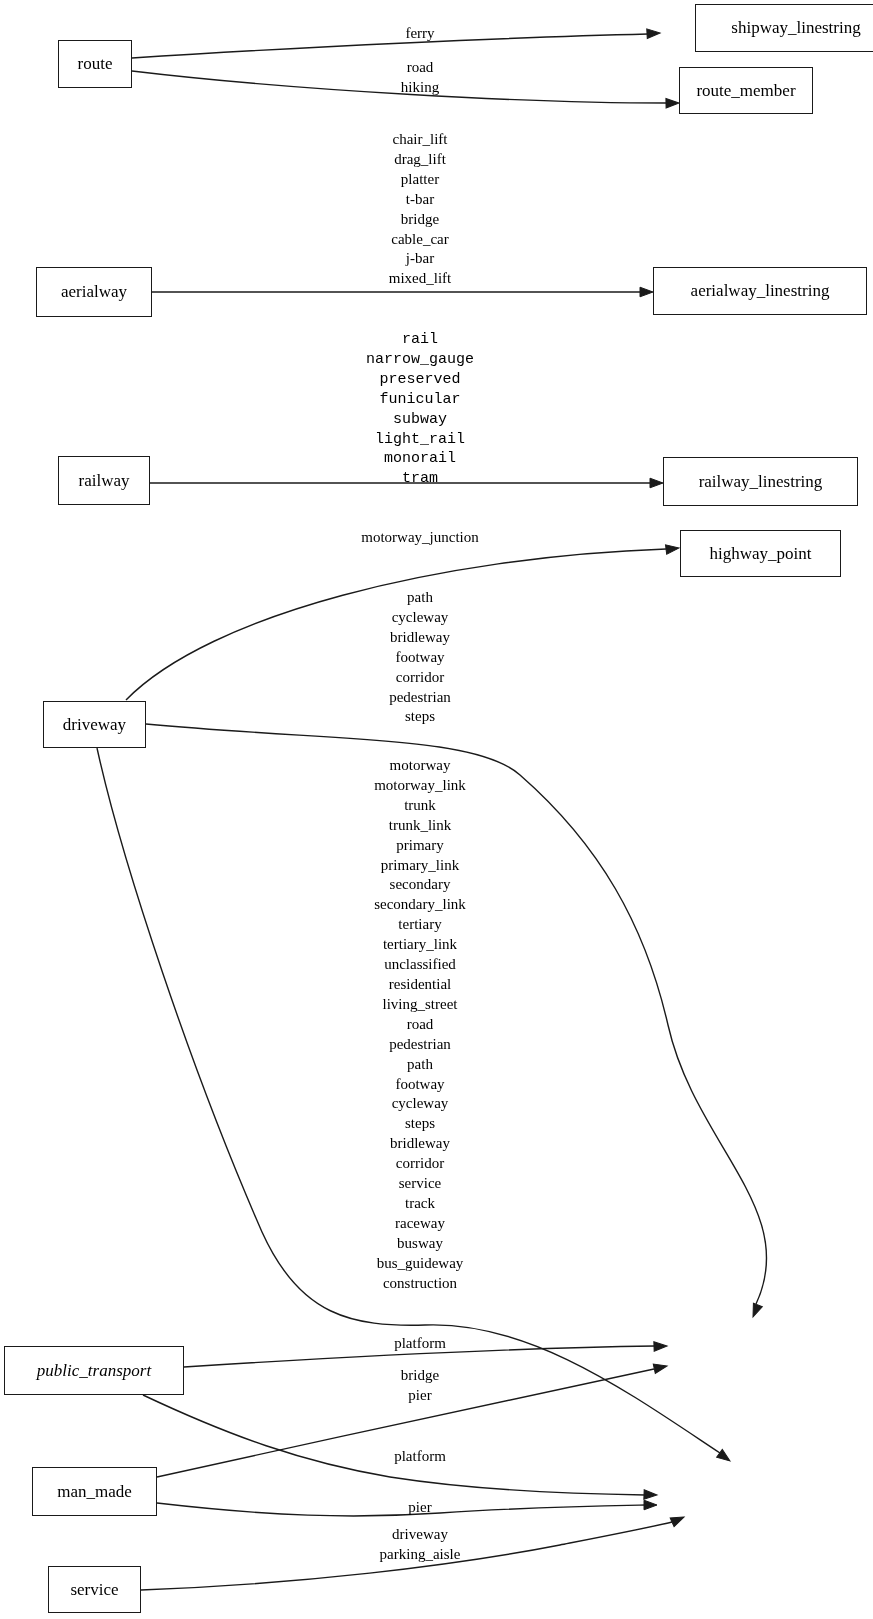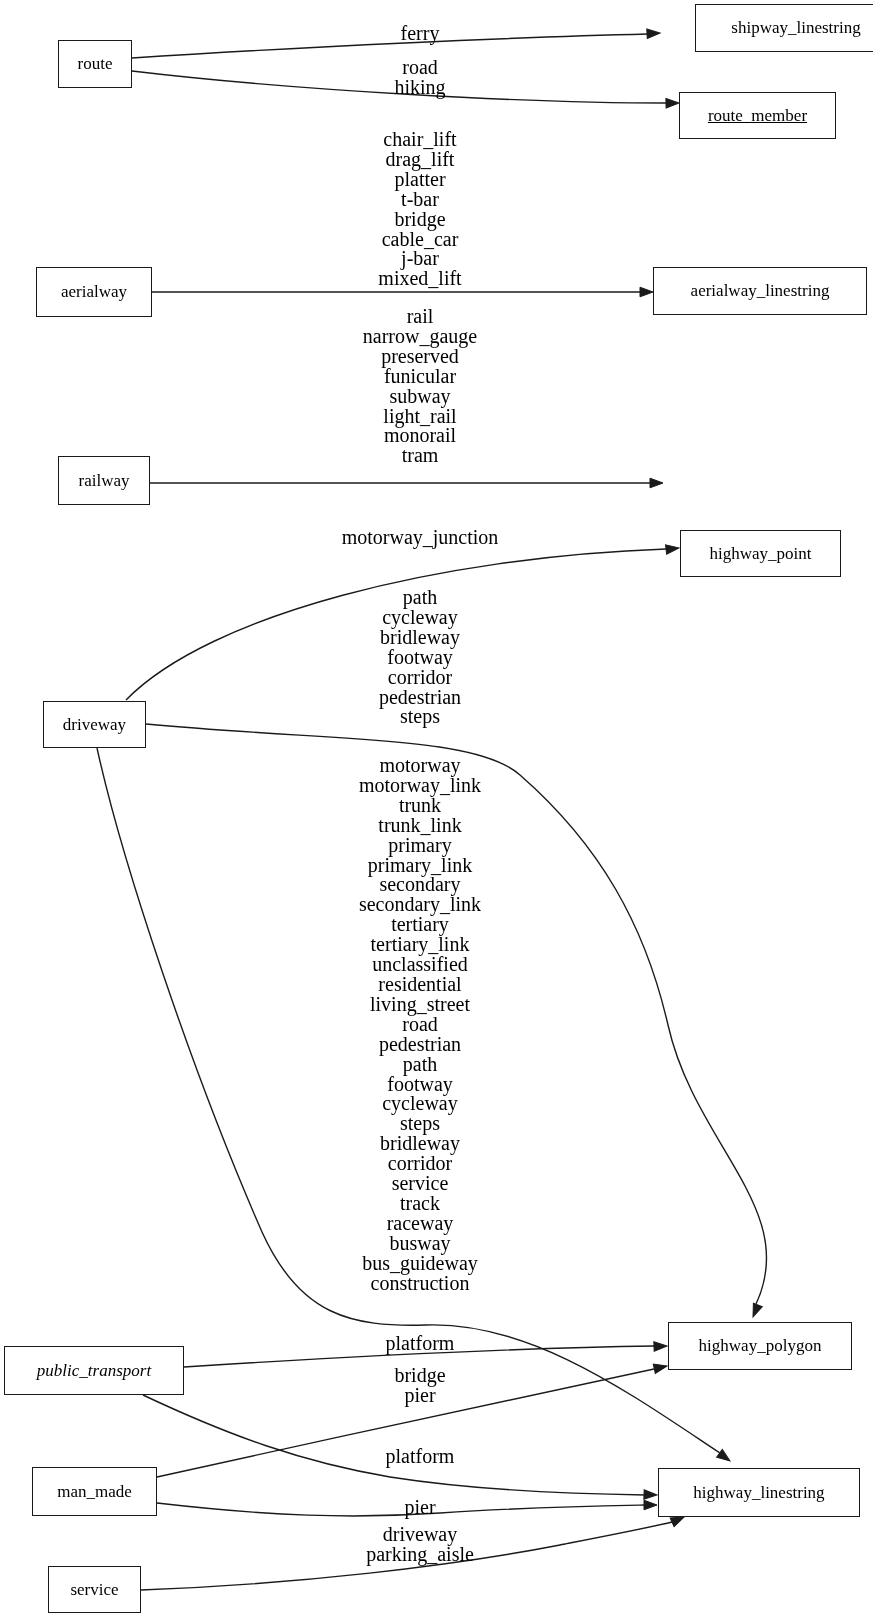--- a/index.html
+++ b/index.html
@@ -19,21 +19,21 @@
     background:#ffffff;
     display:flex;align-items:center;justify-content:center;
     font-size:17px;color:#000;
     box-sizing:border-box;
     white-space:nowrap;
   }
   .elabel{
     position:absolute;
     left:260px;width:320px;
     text-align:center;
-    font-size:20px;line-height:19.9px;color:#000;
+    font-size:15px;line-height:19.9px;color:#000;
     white-space:pre-line;
   }
 </style>
 </head>
 <body>
 
 <div id="canvas">
 
   <svg id="edges" width="873" height="1619" viewBox="0 0 873 1619" xmlns="http://www.w3.org/2000/svg">
     <path d="M132,58 C300,47 520,37 648,34"></path>
@@ -77,21 +77,21 @@
   <div class="elabel" style="top:58px;">road
 hiking</div>
   <div class="elabel" style="top:130px;">chair_lift
 drag_lift
 platter
 t-bar
 bridge
 cable_car
 j-bar
 mixed_lift</div>
-  <div class="elabel" style="top:307px;">rail
+  <div class="elabel" style="top:330px;font-family:Liberation Mono, monospace;">rail
 narrow_gauge
 preserved
 funicular
 subway
 light_rail
 monorail
 tram</div>
   <div class="elabel" style="top:528px;">motorway_junction</div>
   <div class="elabel" style="top:588px;">path
 cycleway
@@ -130,25 +130,24 @@
   <div class="elabel" style="top:1334px;">platform</div>
   <div class="elabel" style="top:1366px;">bridge
 pier</div>
   <div class="elabel" style="top:1447px;">platform</div>
   <div class="elabel" style="top:1498px;">pier</div>
   <div class="elabel" style="top:1525px;">driveway
 parking_aisle</div>
 
   <div class="node" style="left:58px;top:40px;width:74px;height:48px;">route</div>
   <div class="node" style="left:659px;top:4px;width:202px;height:48px;margin-left:36px;">shipway_linestring</div>
-  <div class="node" style="left:679px;top:92px;width:157px;height:47px;text-decoration:underline;">route_member</div>
+  <div class="node" style="left:679px;top:67px;width:134px;height:47px;">route_member</div>
   <div class="node" style="left:36px;top:267px;width:116px;height:50px;">aerialway</div>
   <div class="node" style="left:653px;top:267px;width:214px;height:48px;">aerialway_linestring</div>
   <div class="node" style="left:58px;top:456px;width:92px;height:49px;">railway</div>
+  <div class="node" style="left:663px;top:457px;width:195px;height:49px;">railway_linestring</div>
   <div class="node" style="left:43px;top:701px;width:103px;height:47px;">driveway</div>
   <div class="node" style="left:680px;top:530px;width:161px;height:47px;">highway_point</div>
-  <div class="node" style="left:668px;top:1322px;width:184px;height:48px;">highway_polygon</div>
-  <div class="node" style="left:658px;top:1468px;width:202px;height:49px;">highway_linestring</div>
   <div class="node" style="left:4px;top:1346px;width:180px;height:49px;font-style:italic;">public_transport</div>
   <div class="node" style="left:32px;top:1467px;width:125px;height:49px;">man_made</div>
   <div class="node" style="left:48px;top:1566px;width:93px;height:47px;">service</div>
 
 </div>
 
 </body></html>

